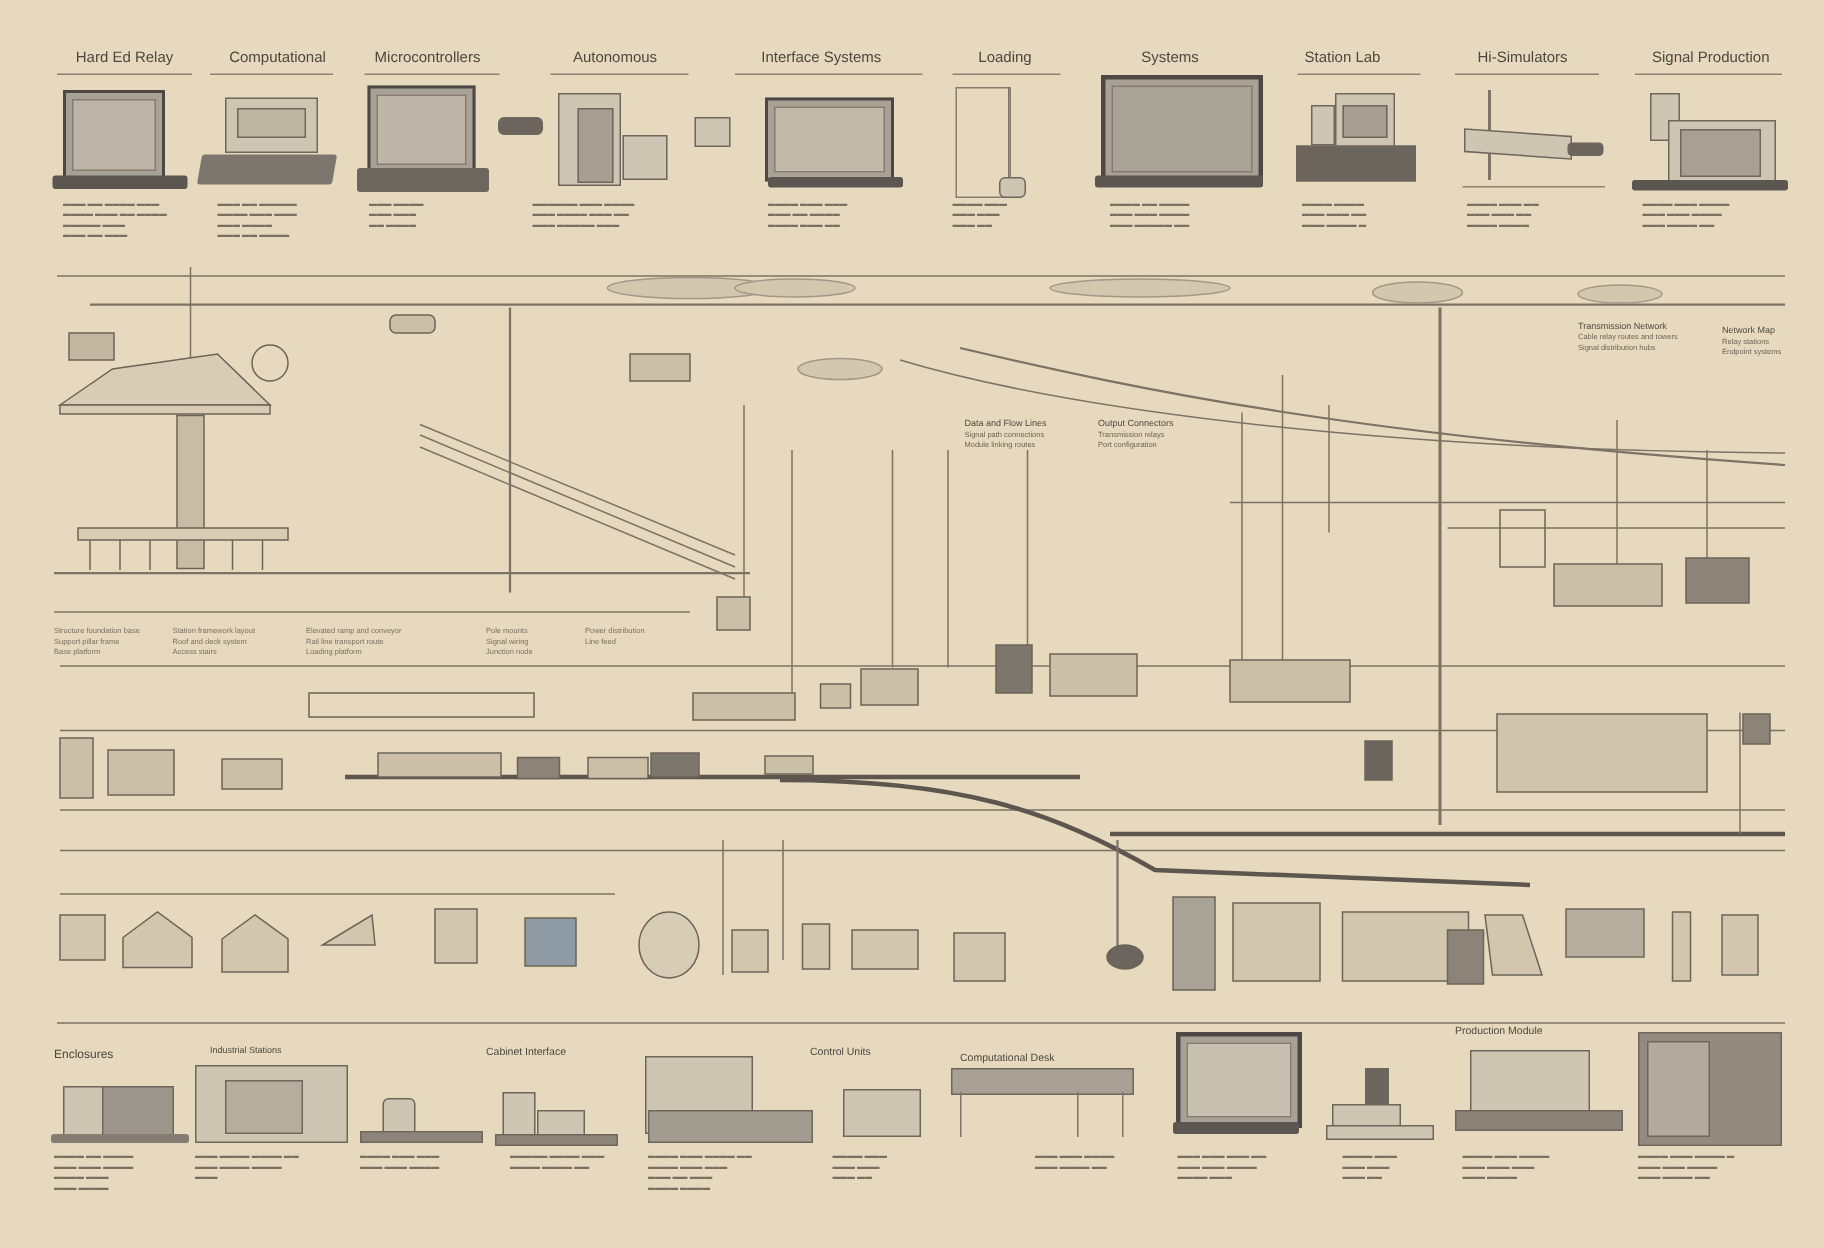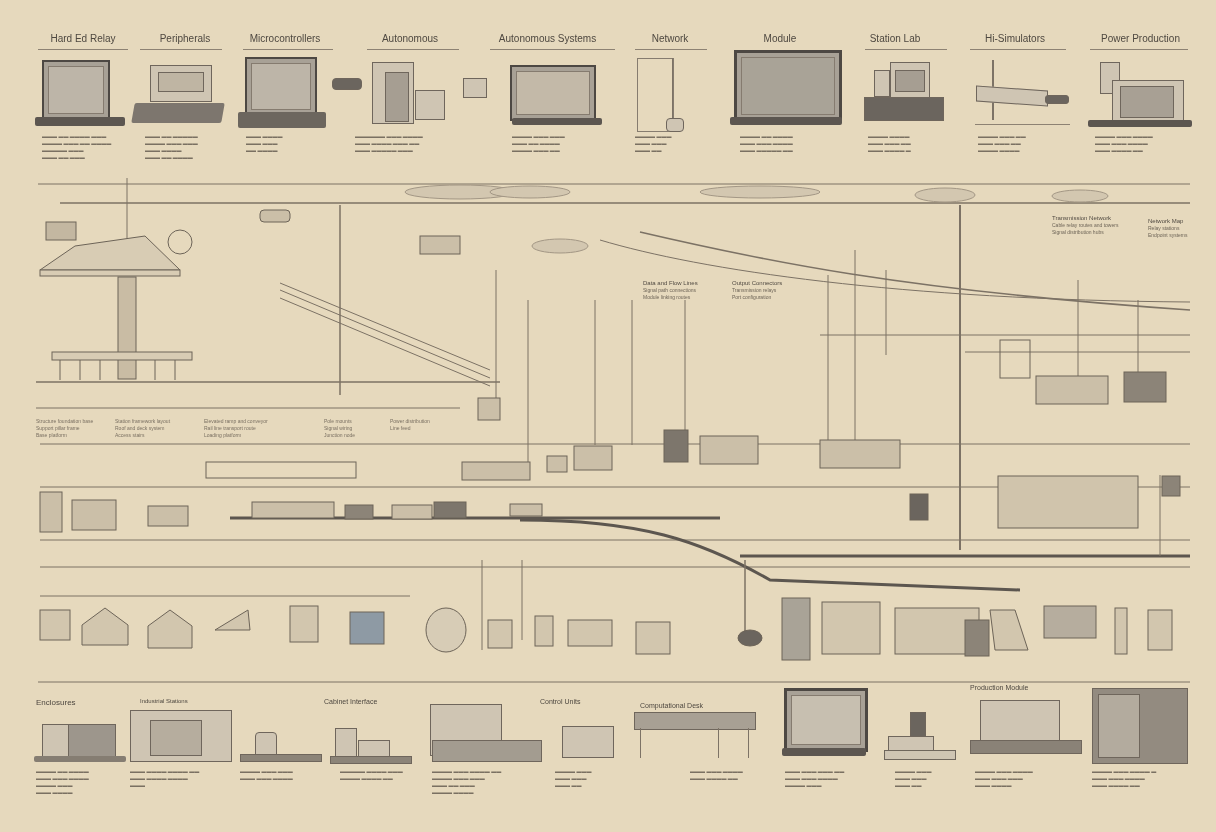--- a/index.html
+++ b/index.html
@@ -19,36 +19,36 @@
   .callout{position:absolute;font-size:5px;line-height:7px;color:#6e6558;}
   .callout .t{font-size:6px;color:#514a42;}
 </style>
 </head>
 <body>
 
 <div>
 
   <div class="heading" style="left:38px;top:33px;width:90px;">Hard Ed Relay</div>
   <div class="hrule" style="left:38px;top:49px;width:90px;"></div>
-  <div class="heading" style="left:140px;top:33px;width:90px;">Peripherals</div>
+  <div class="heading" style="left:140px;top:33px;width:90px;">Computational</div>
   <div class="hrule" style="left:140px;top:49px;width:82px;"></div>
   <div class="heading" style="left:240px;top:33px;width:90px;">Microcontrollers</div>
   <div class="hrule" style="left:243px;top:49px;width:90px;"></div>
   <div class="heading" style="left:365px;top:33px;width:90px;">Autonomous</div>
   <div class="hrule" style="left:367px;top:49px;width:92px;"></div>
-  <div class="heading" style="left:480px;top:33px;width:135px;">Autonomous Systems</div>
+  <div class="heading" style="left:480px;top:33px;width:135px;">Interface Systems</div>
   <div class="hrule" style="left:490px;top:49px;width:125px;"></div>
-  <div class="heading" style="left:635px;top:33px;width:70px;">Network</div>
+  <div class="heading" style="left:635px;top:33px;width:70px;">Loading</div>
   <div class="hrule" style="left:635px;top:49px;width:72px;"></div>
-  <div class="heading" style="left:740px;top:33px;width:80px;">Module</div>
+  <div class="heading" style="left:740px;top:33px;width:80px;">Systems</div>
   <div class="heading" style="left:850px;top:33px;width:90px;">Station Lab</div>
   <div class="hrule" style="left:865px;top:49px;width:82px;"></div>
   <div class="heading" style="left:965px;top:33px;width:100px;">Hi-Simulators</div>
   <div class="hrule" style="left:970px;top:49px;width:96px;"></div>
-  <div class="heading" style="left:1088px;top:33px;width:105px;">Power Production</div>
+  <div class="heading" style="left:1088px;top:33px;width:105px;">Signal Production</div>
   <div class="hrule" style="left:1090px;top:49px;width:98px;"></div>
 
   <div>
     <div class="laptop-screen" style="left:42px;top:60px;width:64px;height:56px;">
         <div class="inner"></div>
       </div>
     <div class="laptop-base" style="left:35px;top:117px;width:90px;height:9px;"></div>
   </div>
 
   <div>

